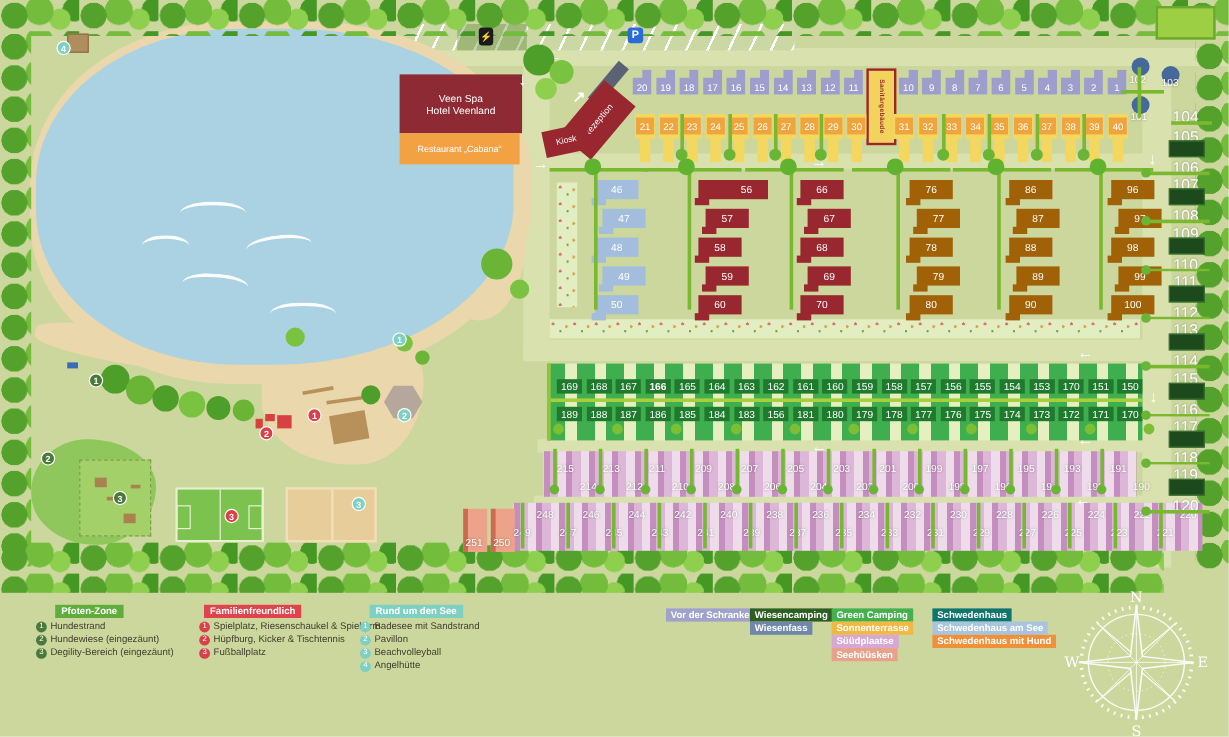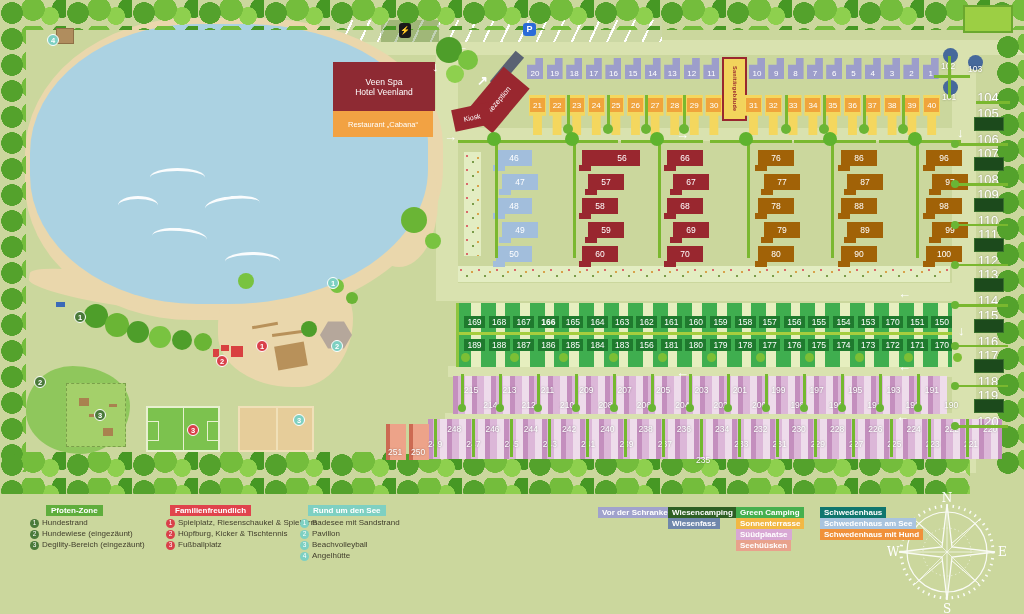--- a/index.html
+++ b/index.html
@@ -47,21 +47,21 @@
   .pnum{position:absolute;color:#fff;font-size:8.5px;text-shadow:0 0 2px rgba(0,0,0,.4);}
   .post{position:absolute;width:3px;background:#74b92f;}
   .hline{position:absolute;height:2.5px;background:#7ab82f;}
   .vline{position:absolute;width:2.5px;background:#7ab82f;}
   .fass{position:absolute;width:15px;height:15px;border-radius:50%;background:#46699b;}
   .wc-box{position:absolute;width:28px;height:12px;background:#1c4a1c;border:1px solid #38702c;}
   .wc-num{position:absolute;width:30px;text-align:center;color:#fff;font-size:13px;text-shadow:0 0 2px rgba(0,0,0,.35);}
   .marker{position:absolute;width:12px;height:12px;border-radius:50%;color:#fff;font-size:7.5px;font-weight:bold;
     display:flex;align-items:center;justify-content:center;border:1px solid #fff;box-sizing:border-box;}
   .arrow{position:absolute;color:#fff;font-weight:bold;font-size:13px;line-height:1;}
-  .badge{position:absolute;padding:1px 4px;font-size:8px;font-weight:bold;color:#fff;white-space:nowrap;margin-left:43px;}
+  .badge{position:absolute;padding:1px 4px;font-size:8px;font-weight:bold;color:#fff;white-space:nowrap;}
   .lsec{position:absolute;top:499px;}
   .lsec .hdr{display:inline-block;padding:1px 5px;color:#fff;font-size:8px;font-weight:bold;margin-bottom:2px;}
   .litem{display:flex;gap:3px;margin-bottom:1.5px;font-size:8px;color:#43402e;line-height:1.15;}
   .lnum{flex:0 0 9px;width:9px;height:9px;border-radius:50%;color:#fff;font-size:6.5px;
     display:flex;align-items:center;justify-content:center;margin-top:.5px;}
   .psign{position:absolute;left:523px;top:23px;width:13px;height:13px;background:#2b6bd8;border-radius:3px;
     color:#fff;font-weight:bold;font-size:9px;text-align:center;line-height:13px;}
   .charge{position:absolute;left:399px;top:23px;width:12px;height:15px;background:#1a1a1a;border-radius:3px;
     color:#fff;font-size:8px;text-align:center;line-height:15px;}
   .sanit{position:absolute;left:722px;top:57px;width:25px;height:64px;background:#f2d45c;border:2px solid #99272f;
@@ -517,21 +517,21 @@
     <div class="pnum" style="left: 504.56px; top: 439px;">245</div>
     <div class="pnum" style="left: 523.7px; top: 424px;">244</div>
     <div class="pnum" style="left: 542.84px; top: 439px;">243</div>
     <div class="pnum" style="left: 561.98px; top: 424px;">242</div>
     <div class="pnum" style="left: 581.12px; top: 439px;">241</div>
     <div class="pnum" style="left: 600.26px; top: 424px;">240</div>
     <div class="pnum" style="left: 619.4px; top: 439px;">239</div>
     <div class="pnum" style="left: 638.54px; top: 424px;">238</div>
     <div class="pnum" style="left: 657.68px; top: 439px;">237</div>
     <div class="pnum" style="left: 676.82px; top: 424px;">236</div>
-    <div class="pnum" style="left: 695.96px; top: 455px;">235</div>
+    <div class="pnum" style="left: 695.96px; top: 439px;">235</div>
     <div class="pnum" style="left: 715.1px; top: 424px;">234</div>
     <div class="pnum" style="left: 734.24px; top: 439px;">233</div>
     <div class="pnum" style="left: 753.38px; top: 424px;">232</div>
     <div class="pnum" style="left: 772.52px; top: 439px;">231</div>
     <div class="pnum" style="left: 791.66px; top: 424px;">230</div>
     <div class="pnum" style="left: 810.8px; top: 439px;">229</div>
     <div class="pnum" style="left: 829.94px; top: 424px;">228</div>
     <div class="pnum" style="left: 849.08px; top: 439px;">227</div>
     <div class="pnum" style="left: 868.22px; top: 424px;">226</div>
     <div class="pnum" style="left: 887.36px; top: 439px;">225</div>

